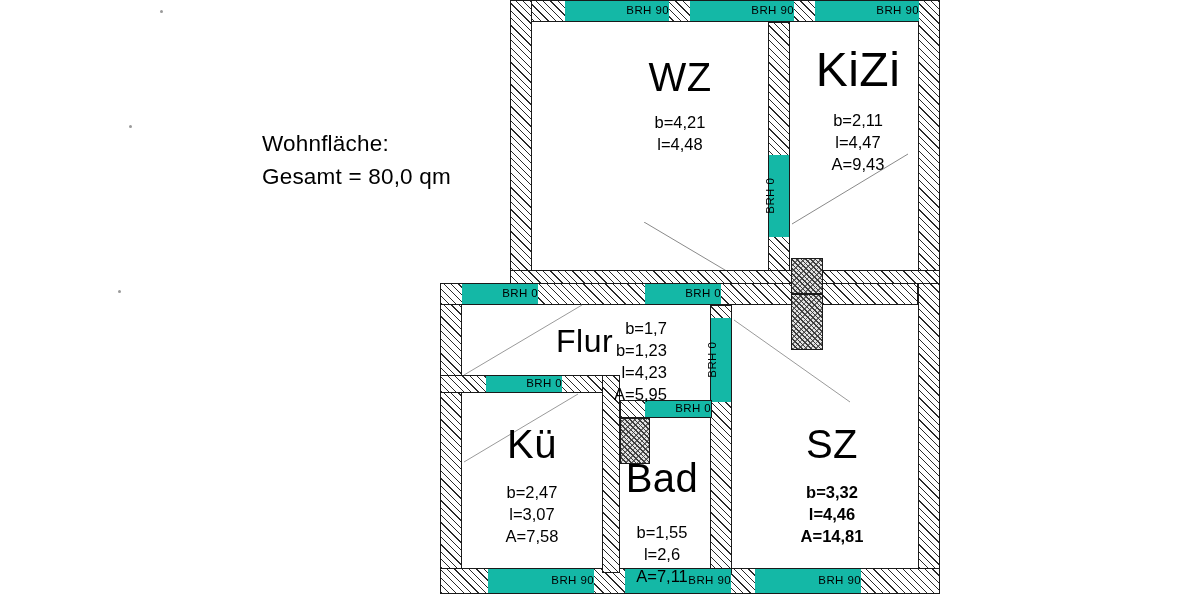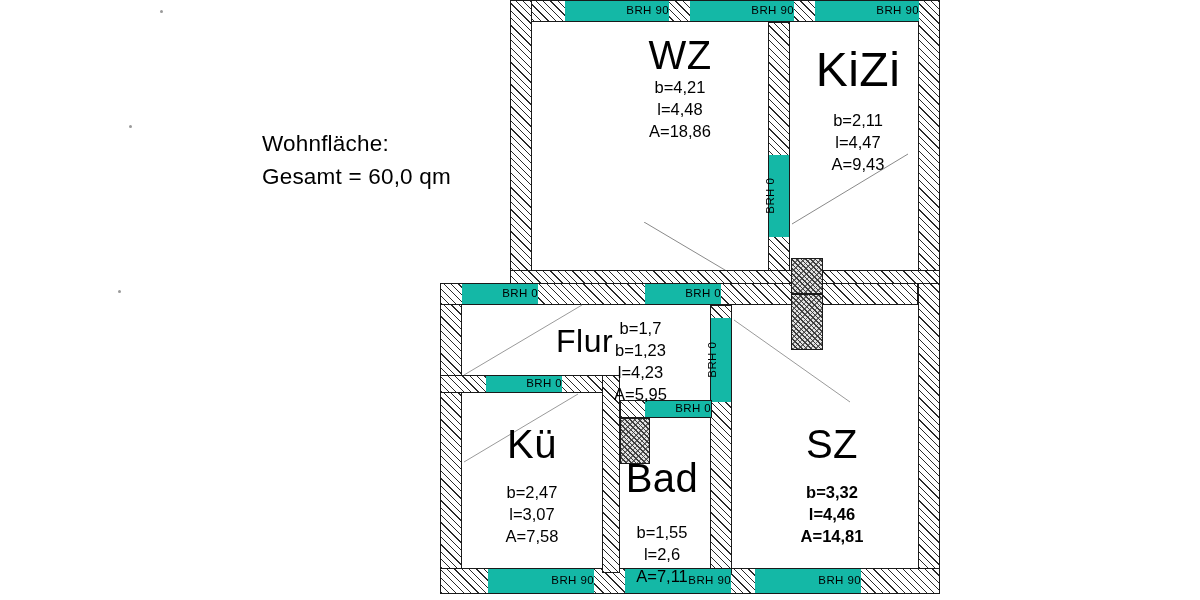--- a/index.html
+++ b/index.html
@@ -99,21 +99,21 @@
     display: flex;
     align-items: flex-start;
   }
   .flur-block .room-name {
     font-size: 32px;
     line-height: 0.95;
     position: relative;
     top: 8px;
   }
   .flur-block .dims {
-    text-align: center;
+    text-align: right;
     padding-left: 1px;
   }
 
   
   .summary {
     position: absolute;
     font-size: 22.5px;
     line-height: 1.45;
     letter-spacing: 0.2px;
     white-space: nowrap;
@@ -135,21 +135,21 @@
 <body>
 
 <div id="stage">
 
   <div class="speck" style="left:160px; top:10px;"></div>
   <div class="speck" style="left:129px; top:125px;"></div>
   <div class="speck" style="left:118px; top:290px;"></div>
 
   <div class="summary" style="left:262px; top:128px;">
     <div>Wohnfläche:</div>
-    <div>Gesamt = 60,0 qm</div>
+    <div>Gesamt = 80,0 qm</div>
   </div>
 
   <div class="wall" style="left:510px; top:0px; width:430px; height:22px;"></div>
   <div class="wall" style="left:510px; top:0px; width:22px; height:292px;"></div>
   <div class="wall" style="left:918px; top:0px; width:22px; height:292px;"></div>
 
   <div class="opening" style="left:565px; top:0px; width:104px; height:22px;">
     <span class="brh-label">BRH 90</span>
   </div>
   <div class="opening" style="left:690px; top:0px; width:104px; height:22px;">
@@ -223,26 +223,25 @@
   <svg class="swing" style="left:462px; top:303px; width:124px; height:74px;" viewBox="0 0 124 74">
     <path d="M 2 72 L 120 2" stroke="#9a9a9a" stroke-width="1" fill="none"></path>
   </svg>
   <svg class="swing" style="left:462px; top:392px; width:120px; height:72px;" viewBox="0 0 120 72">
     <path d="M 2 70 L 116 2" stroke="#9a9a9a" stroke-width="1" fill="none"></path>
   </svg>
   <svg class="swing" style="left:732px; top:318px; width:122px; height:86px;" viewBox="0 0 122 86">
     <path d="M 2 2 L 118 84" stroke="#9a9a9a" stroke-width="1" fill="none"></path>
   </svg>
 
-  <div class="room-label" style="left:600px; top:35px; width:160px;">
+  <div class="room-label" style="left:600px; top:57px; width:160px;">
     <div class="room-name">WZ</div>
-    <div class="dims" style="margin-top:2px;">
+    <div class="dims" style="margin-top:15px;">
       <div>b=4,21</div>
       <div>l=4,48</div>
-      <div>A=18,86</div>
     </div>
   </div>
 
   <div class="room-label" style="left:793px; top:46px; width:130px;">
     <div class="room-name small">KiZi</div>
     <div class="dims" style="margin-top:16px;">
       <div>b=2,11</div>
       <div>l=4,47</div>
       <div>A=9,43</div>
     </div>

